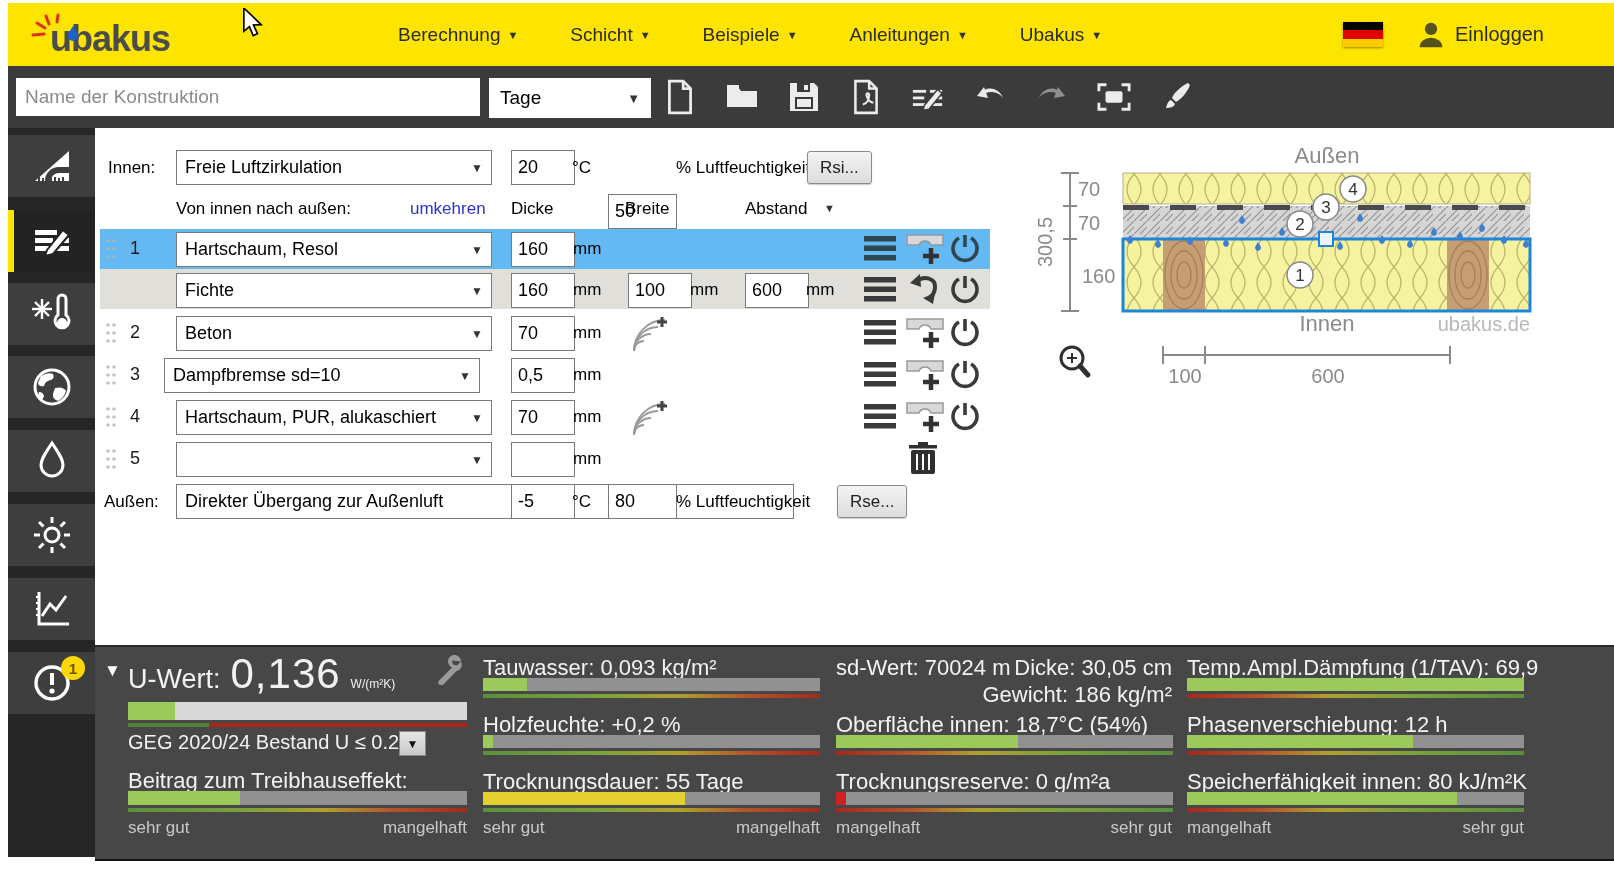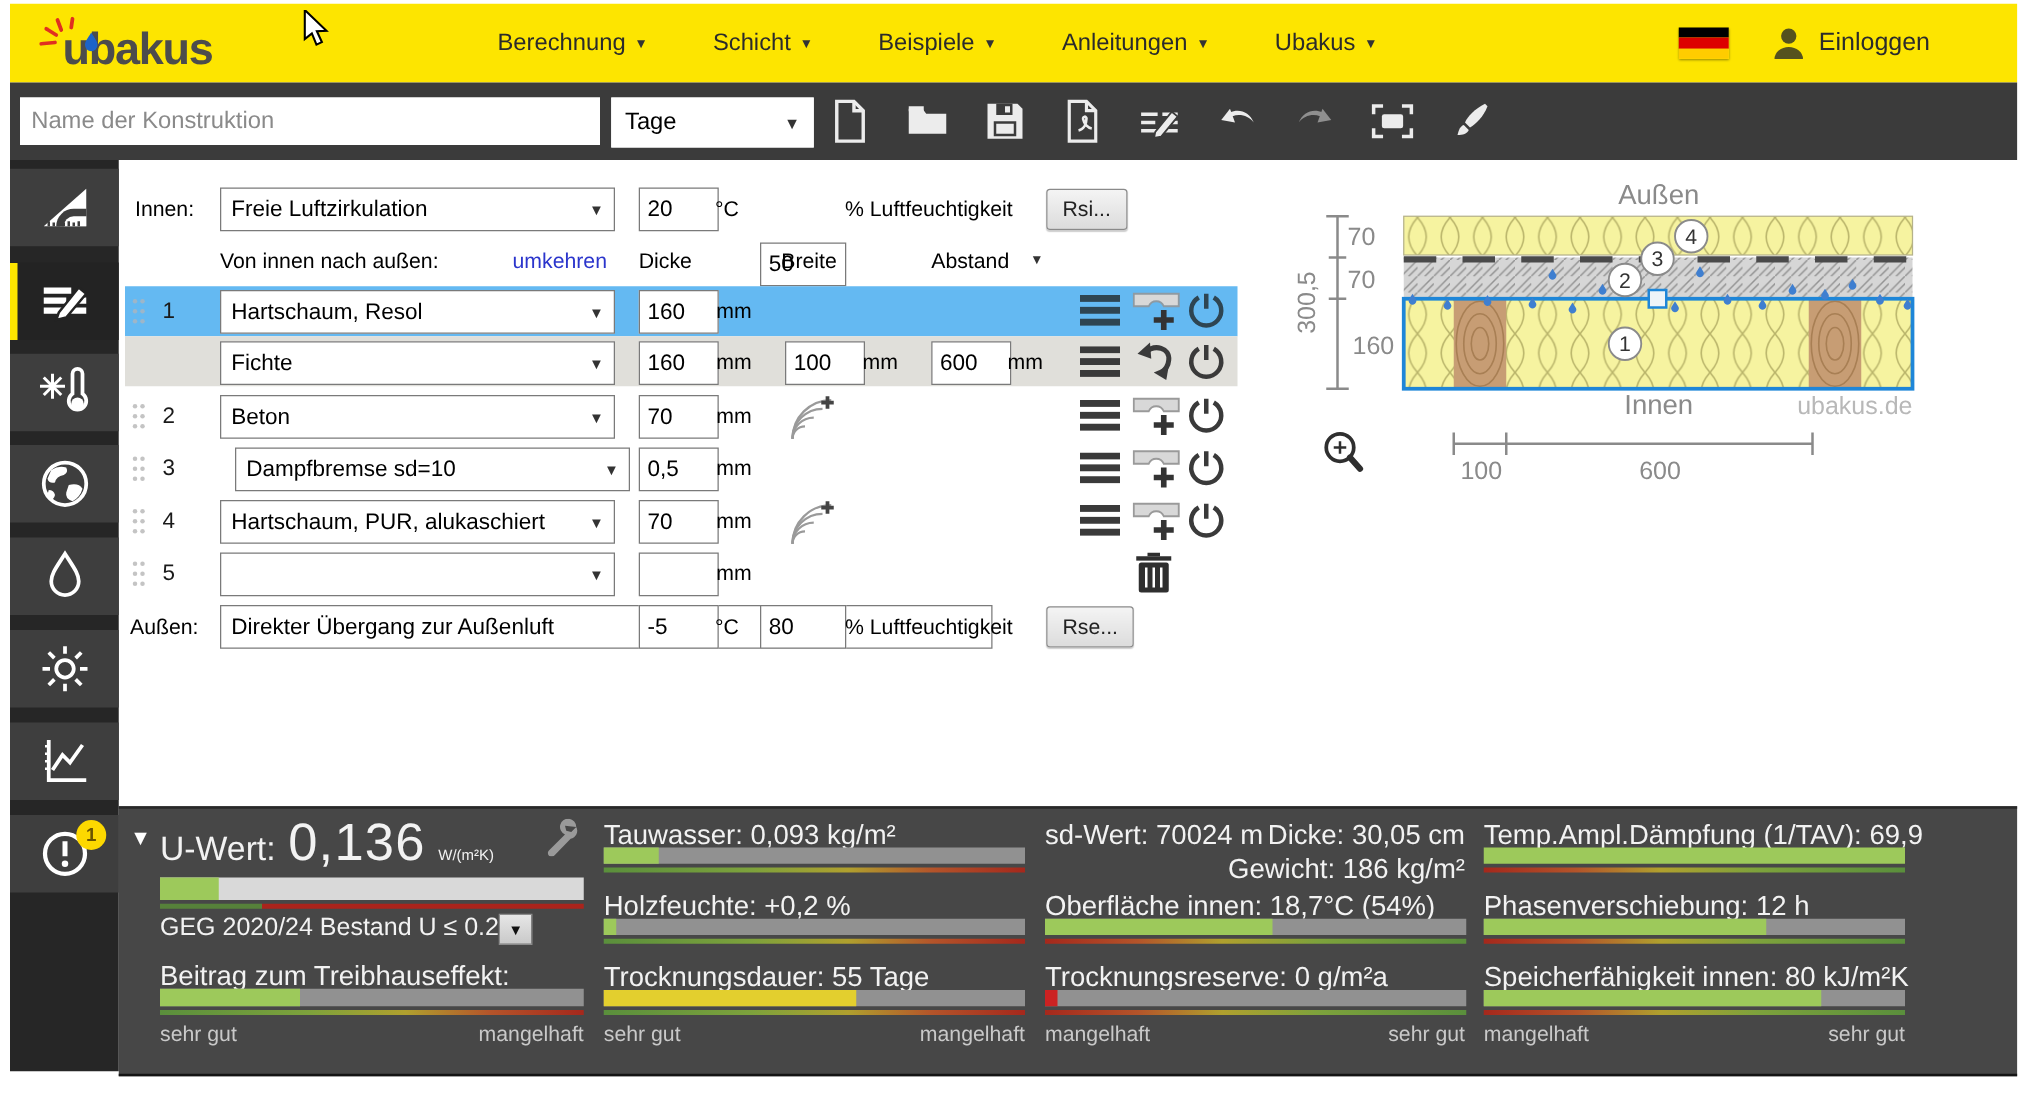--- a/index.html
+++ b/index.html
@@ -291,21 +291,21 @@
 
   <span class="abs lbl" style="left:108px;top:158px;">Innen:</span>
   <div class="selbox" style="left:176px;top:150px;width:298px;">
     <span>Freie Luftzirkulation</span>
       <span class="car">▼</span>
   </div>
   <input class="numin abs" style="left: 511px; top: 150px;" value="20">
   <span class="abs lbl" style="left:572px;top:158px;">°C</span>
   <input class="numin abs" style="left: 608px; top: 150px; width: 55px; margin-top: 44px;" value="50">
   <span class="abs lbl" style="left:676px;top:158px;">% Luftfeuchtigkeit</span>
-  <div class="btn" style="left:837px;top:151px;">
+  <div class="btn" style="left:807px;top:151px;">
       <span>Rsi...</span>
     </div>
 
   <span class="abs lbl" style="left:176px;top:199px;">Von innen nach außen:</span>
   <span class="abs lbl link" style="left:410px;top:199px;">umkehren</span>
   <span class="abs lbl" style="left:511px;top:199px;">Dicke</span>
   <span class="abs lbl" style="left:625px;top:199px;">Breite</span>
   <span class="abs lbl" style="left:745px;top:199px;">Abstand</span>
   <span class="abs" style="left:824px;top:202px;font-size:11px;color:#333;">▼</span>
 
@@ -431,21 +431,21 @@
         <g fill="#c4c4c4">
           <circle cx="4" cy="4" r="1.8"></circle>
           <circle cx="10" cy="4" r="1.8"></circle>
           <circle cx="4" cy="12" r="1.8"></circle>
           <circle cx="10" cy="12" r="1.8"></circle>
           <circle cx="4" cy="20" r="1.8"></circle>
           <circle cx="10" cy="20" r="1.8"></circle>
         </g>
       </svg>
     <span class="rownum">3</span>
-    <div class="selbox" style="left:88px;top:3px;width:298px;">
+    <div class="selbox" style="left:64px;top:3px;width:298px;">
       <span>Dampfbremse sd=10</span>
         <span class="car">▼</span>
       </div>
     <input class="numin abs" style="left: 411px; top: 3px;" value="0,5">
     <span class="abs lbl" style="left:473px;top:10px;">mm</span>
     <svg class="rowic" style="left:764px;top:7px;" width="32" height="26">
         <g fill="#3a3a3a">
           <rect y="0" width="32" height="5.5"></rect>
           <rect y="9.5" width="32" height="5.5"></rect>
           <rect y="19" width="32" height="5.5"></rect>

